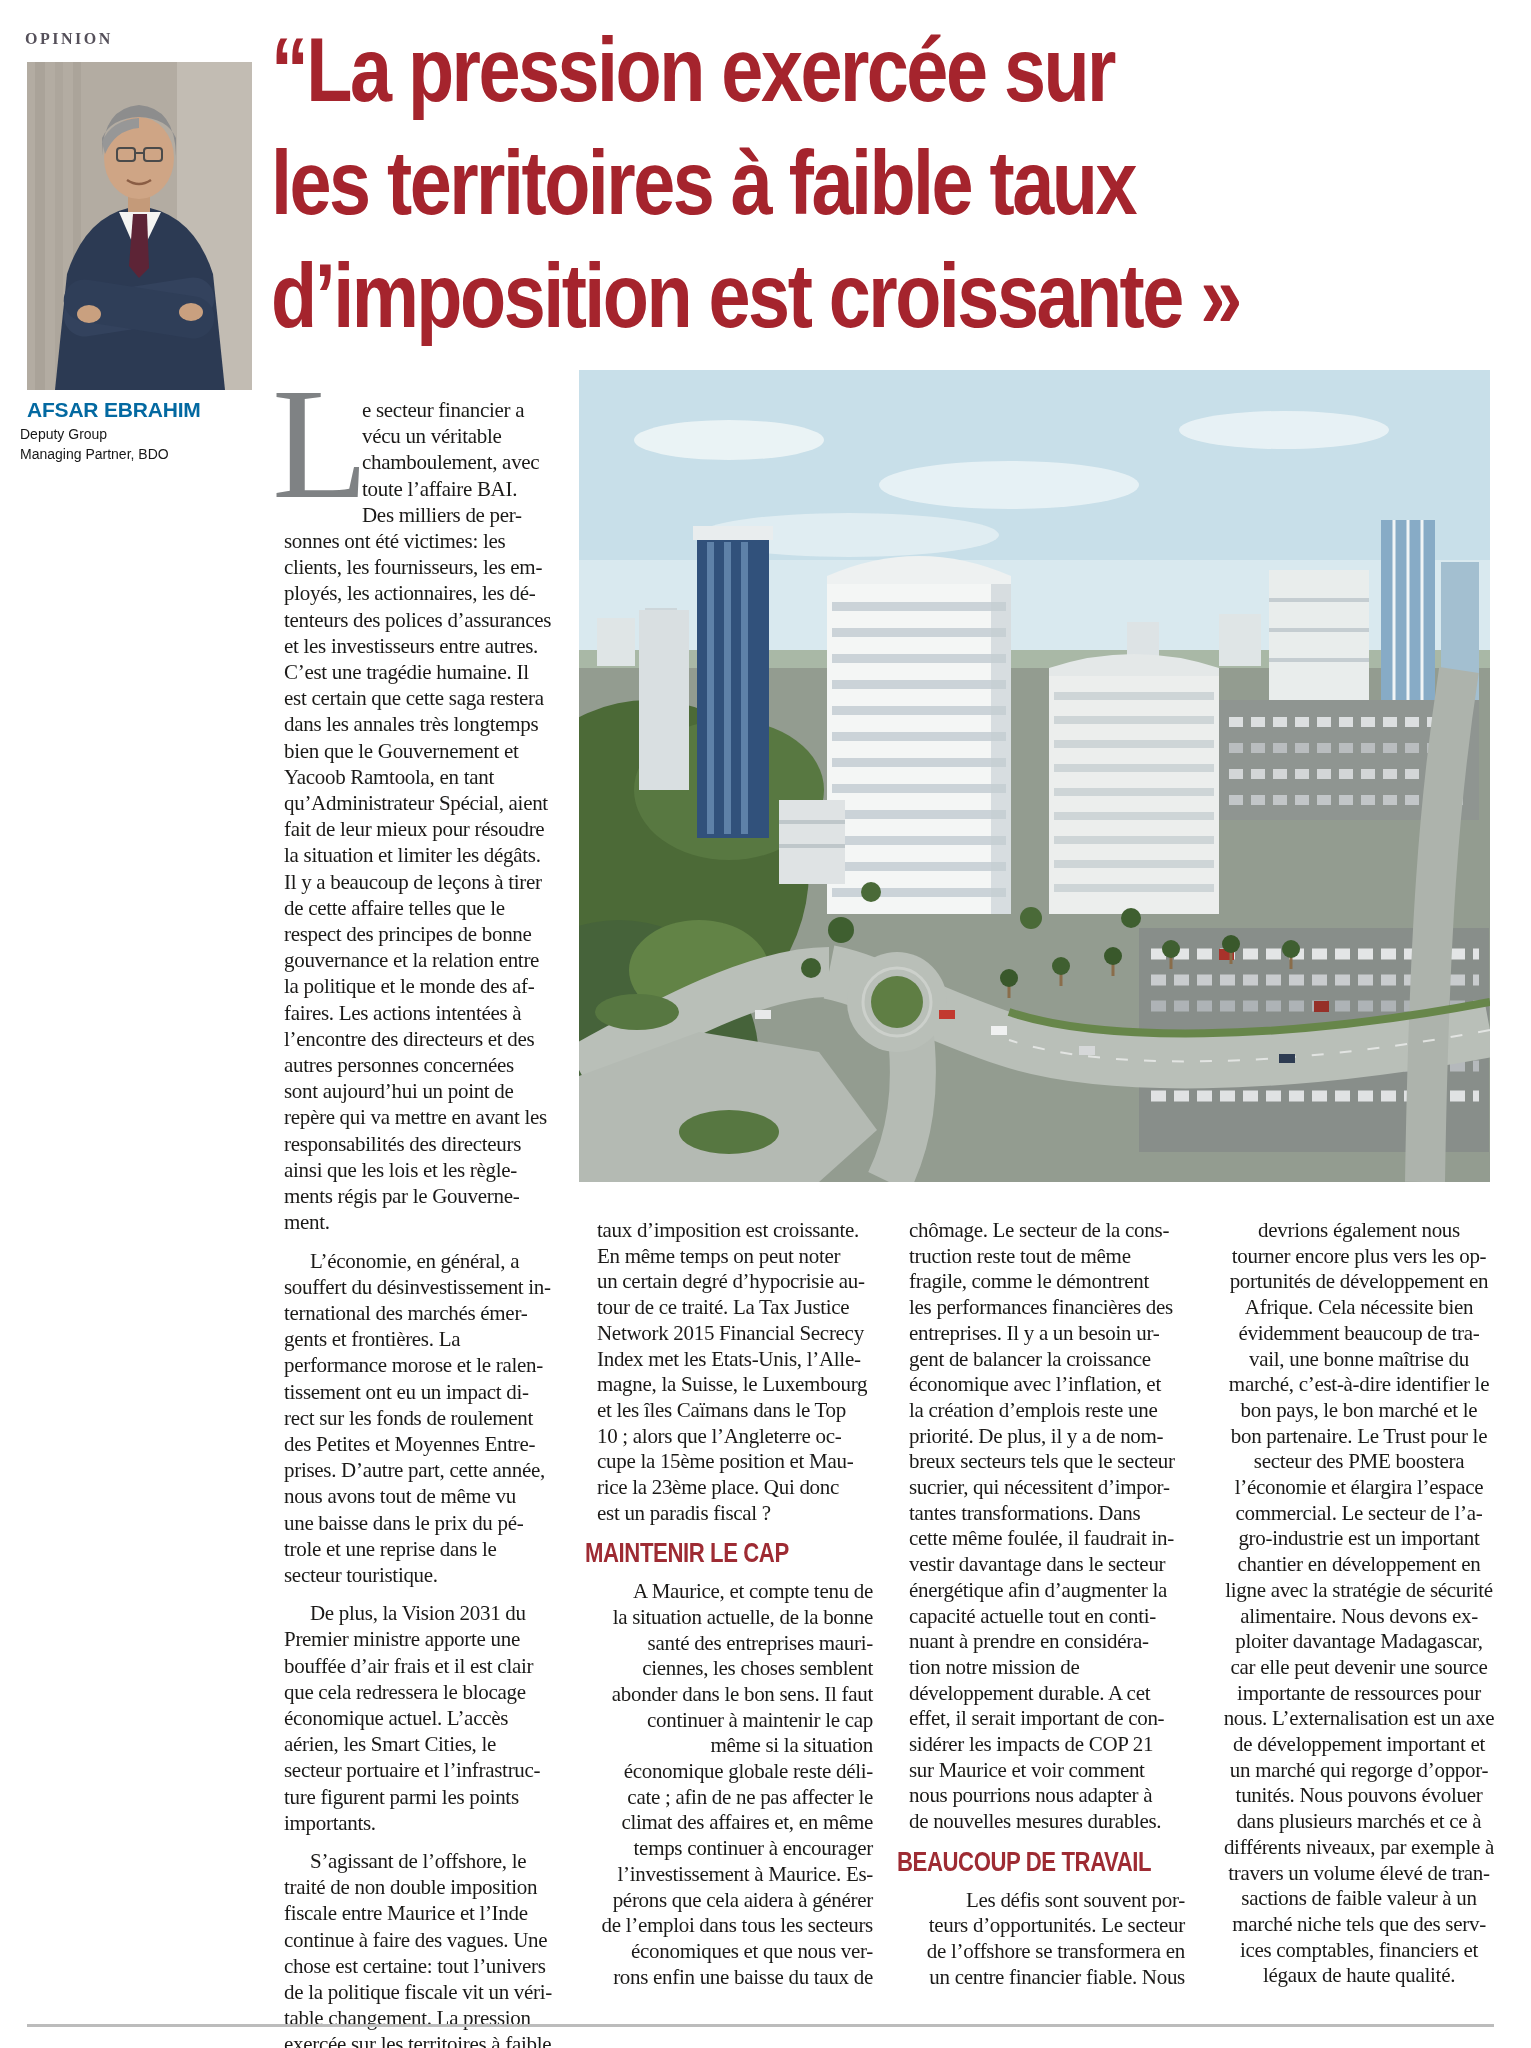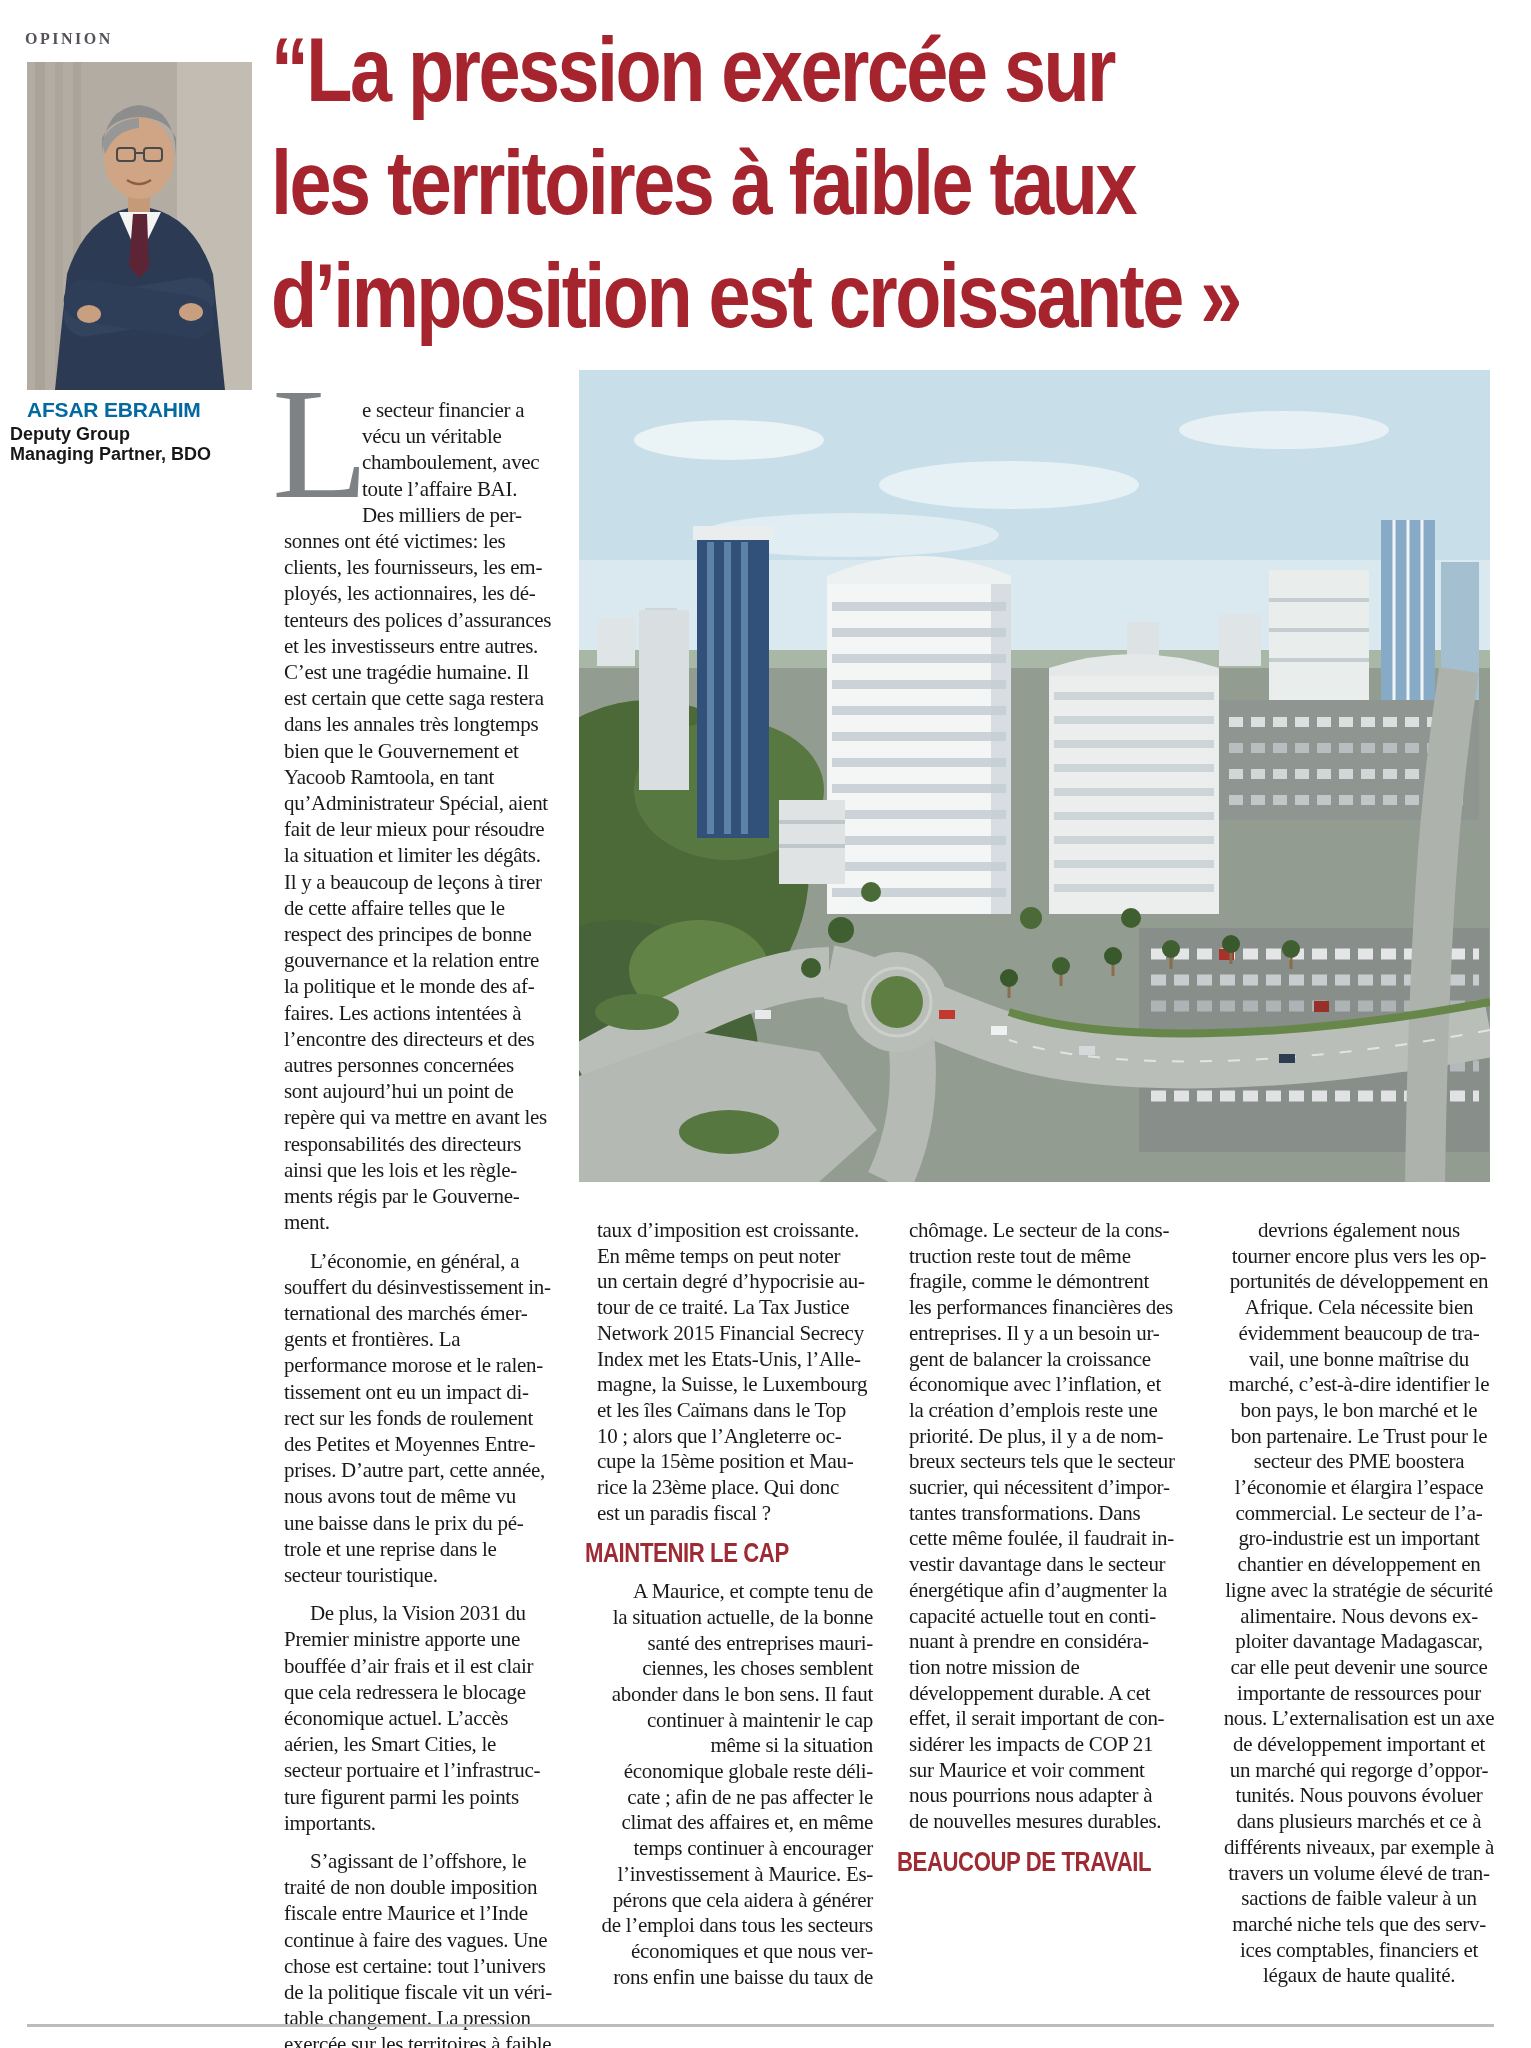--- a/index.html
+++ b/index.html
@@ -6,22 +6,22 @@
   .page{position:relative;width:1531px;height:2048px;background:#ffffff;overflow:hidden;
         font-family:"Liberation Serif",serif;color:#1b1a18;}
 
   .kicker{position:absolute;left:25px;top:30px;font-family:"Liberation Serif",serif;
           font-weight:bold;font-size:16px;letter-spacing:2.5px;color:#55505a;}
 
   .portrait{position:absolute;left:27px;top:62px;width:225px;height:328px;display:block;}
 
   .author-name{position:absolute;left:27px;top:398px;font-family:"Liberation Sans",sans-serif;
                font-weight:bold;font-size:21px;letter-spacing:-0.2px;color:#0369a1;}
-  .author-role{position:absolute;left:10px;top:424px;font-family:"Liberation Sans",sans-serif;
-               font-weight:bold;font-size:18px;line-height:20px;color:#171717;}
+  .author-role{position:absolute;left:20px;top:424px;font-family:"Liberation Sans",sans-serif;
+               font-weight:normal;font-size:14px;line-height:20px;color:#171717;}
 
   h1.headline{position:absolute;left:271px;top:14px;margin:0;width:1500px;
               font-family:"Liberation Sans",sans-serif;font-weight:bold;font-size:90px;
               line-height:113px;letter-spacing:-3px;color:#a5242d;
               transform:scaleX(0.84);transform-origin:0 0;white-space:nowrap;}
 
   .city-photo{position:absolute;left:579px;top:370px;width:911px;height:812px;display:block;}
 
   .col{position:absolute;top:1206px;width:300px;font-size:21px;line-height:25.7px;
        letter-spacing:-0.3px;color:#1b1a18;}
@@ -331,20 +331,24 @@
 capacité actuelle tout en conti-
 nuant à prendre en considéra-
 tion notre mission de
 développement durable. A cet
 effet, il serait important de con-
 sidérer les impacts de COP 21
 sur Maurice et voir comment
 nous pourrions nous adapter à
 de nouvelles mesures durables.</p>
     <h3 class="subhead">BEAUCOUP DE TRAVAIL</h3>
+    <p class="indent2">Les défis sont souvent por-
+teurs d’opportunités. Le secteur
+de l’offshore se transformera en
+un centre financier fiable. Nous</p>
   </div>
 
   <div class="col col4">
     <p>devrions également nous
 tourner encore plus vers les op-
 portunités de développement en
 Afrique. Cela nécessite bien
 évidemment beaucoup de tra-
 vail, une bonne maîtrise du
 marché, c’est-à-dire identifier le

